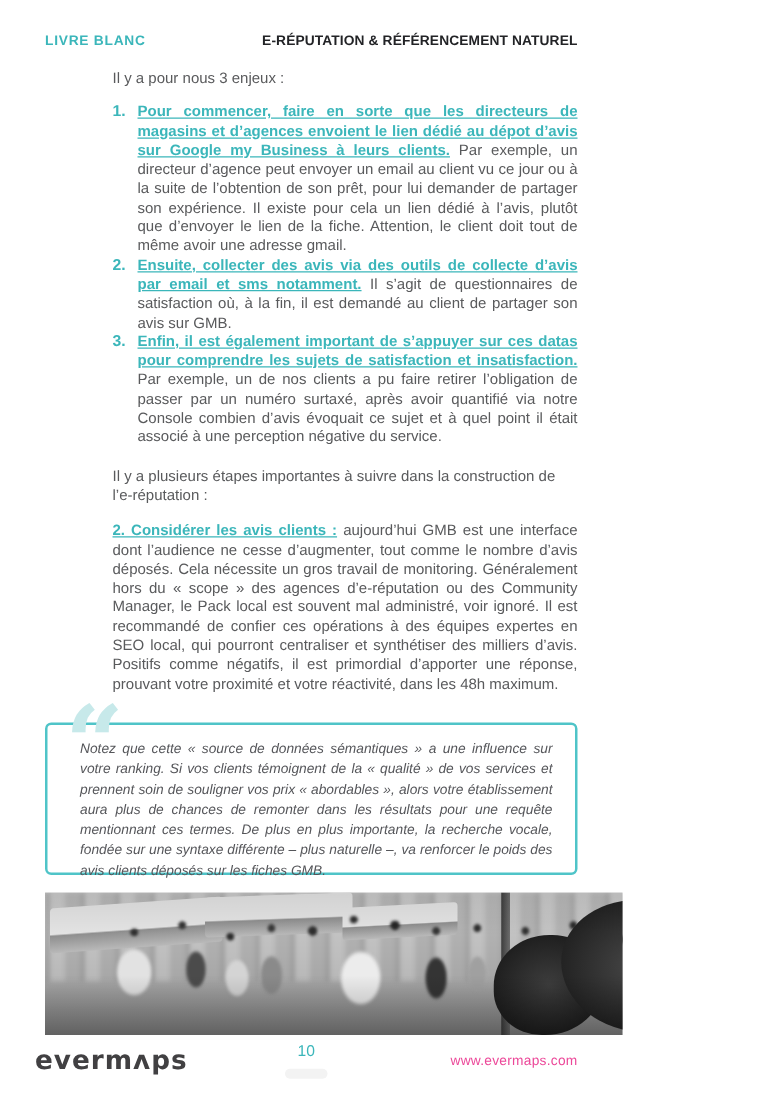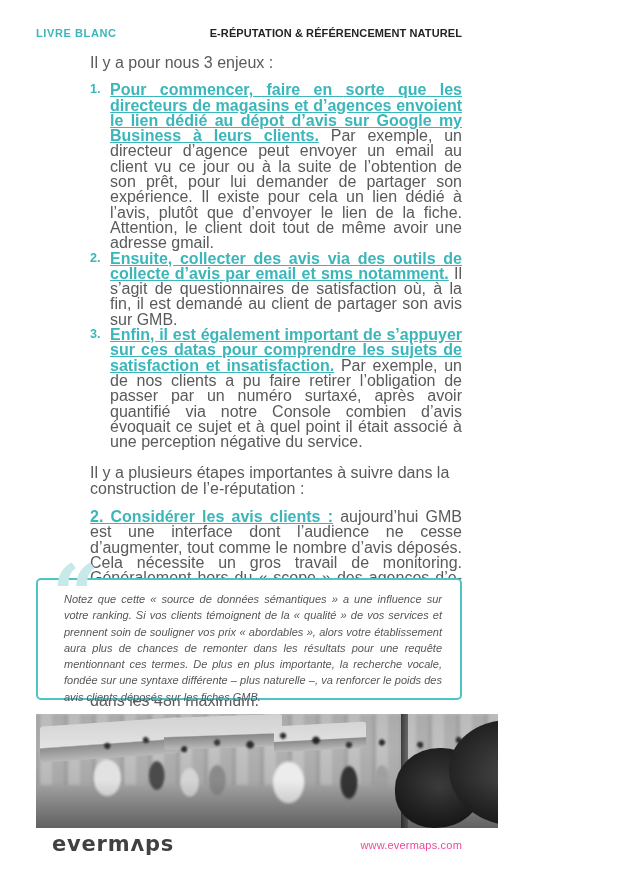--- a/index.html
+++ b/index.html
@@ -7,21 +7,21 @@
   .page{position:relative;width:498px;height:877px;overflow:hidden;background:#fff;}
 
   
   .header{display:flex;justify-content:space-between;align-items:baseline;margin:27px 36px 0;}
   .brand{color:#3bb6ba;font-size:11px;font-weight:700;letter-spacing:.6px;}
   .doctitle{color:#222326;font-size:11px;font-weight:700;letter-spacing:.1px;}
 
   
   .main{margin:0 36px;}
   .indented{margin-left:54px;}
-  p{margin:0;font-size:16px;line-height:15.3px;text-align:justify;}
+  p{margin:0;font-size:12px;line-height:15.3px;text-align:justify;}
   .intro{margin-top:16px;margin-bottom:12px;text-align:left;}
   .oitem{display:flex;}
   .onum{color:#3bb6ba;font-weight:700;flex:none;width:20px;font-size:12.6px;line-height:15.3px;}
   .oitem p{flex:1;}
   .lead{color:#3bb6ba;font-weight:700;text-decoration:underline;}
 
   .section{margin-top:21px;position:relative;}
   .dash{position:absolute;left:-54px;top:7px;width:37px;height:2.5px;background:#4fc4c8;border-radius:2px;}
   h2{margin:0;font-size:12.8px;line-height:16px;color:#3b3c3e;font-weight:700;}
   .sintro{margin-top:16px;text-align:left;}
@@ -71,21 +71,21 @@
       radial-gradient(13px 23px at 70% 61%, #bdbdbd 60%, transparent 70%),
       radial-gradient(10px 20px at 77% 57%, #5a5a5a 60%, transparent 70%);
     background-repeat:no-repeat;}
   .shade{position:absolute;inset:0;background:linear-gradient(180deg,rgba(0,0,0,.08) 0%,transparent 30%,transparent 58%,rgba(0,0,0,.28) 100%);}
   .tree-a{position:absolute;right:8px;top:6px;width:128px;height:106px;border-radius:48% 52% 45% 55%;
           background:radial-gradient(closest-side,#484848,#232323);filter:blur(.6px);}
   .tree-b{position:absolute;right:102px;top:34px;width:88px;height:80px;border-radius:52% 48% 55% 45%;
           background:radial-gradient(closest-side,#3d3d3d,#1f1f1f);filter:blur(.6px);}
 
   
-  .footer{position:absolute;left:52px;right:36px;top:834px;display:flex;align-items:center;justify-content:space-between;}
+  .footer{position:absolute;left:28px;right:36px;top:834px;display:flex;align-items:center;justify-content:space-between;}
   .logo{flex:1;font-family:"DejaVu Sans",sans-serif;font-size:21px;font-weight:600;color:#414042;
         letter-spacing:.8px;line-height:1;}
   .pagecol{width:80px;text-align:center;}
   .pagenum{color:#3bb6ba;font-size:12.5px;}
   .pagebar{width:34px;height:8px;background:#f3f3f3;border-radius:4px;margin:7px auto 0;}
   .site{flex:1;text-align:right;color:#ec4899;font-size:11px;font-weight:500;letter-spacing:.2px;}
 </style>
 </head>
 <body>
 
@@ -137,16 +137,20 @@
     <div class="awn3"></div>
     <div class="pole"></div>
     <div class="crowd"></div>
     <div class="tree-b"></div>
     <div class="tree-a"></div>
     <div class="shade"></div>
   </div>
 
   <div class="footer">
     <div class="logo">evermʌps</div>
+    <div class="pagecol">
+      <div class="pagenum">10</div>
+      <div class="pagebar"></div>
+    </div>
     <div class="site">www.evermaps.com</div>
   </div>
 
 </div>
 
 </body></html>

